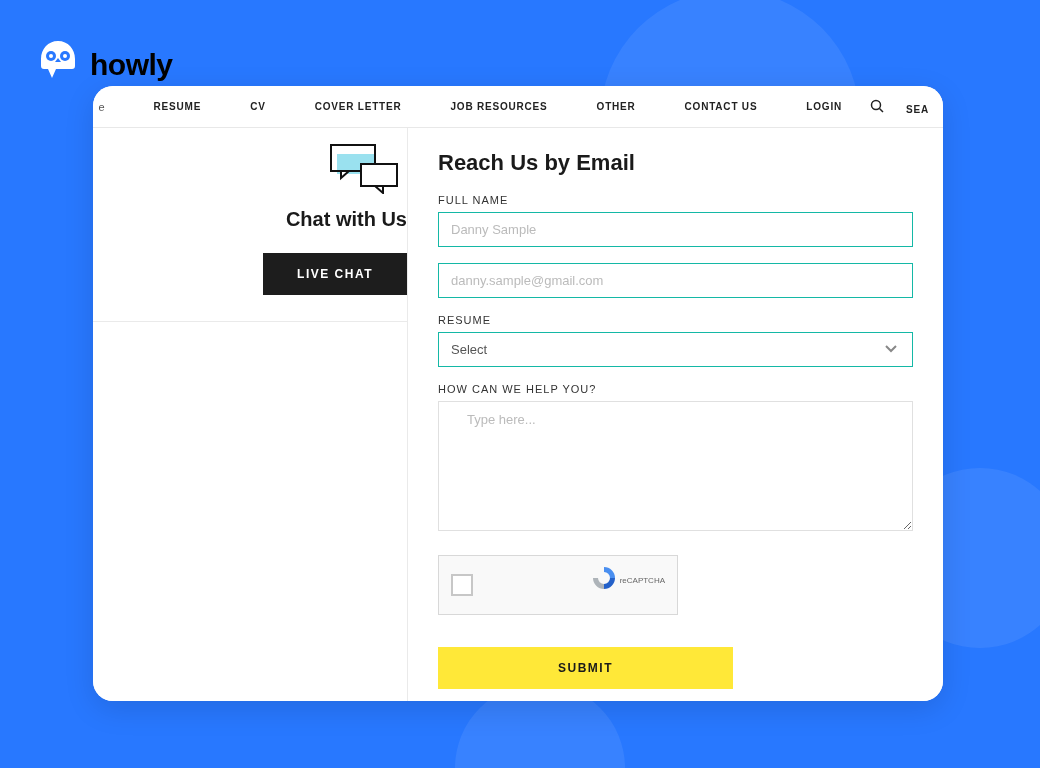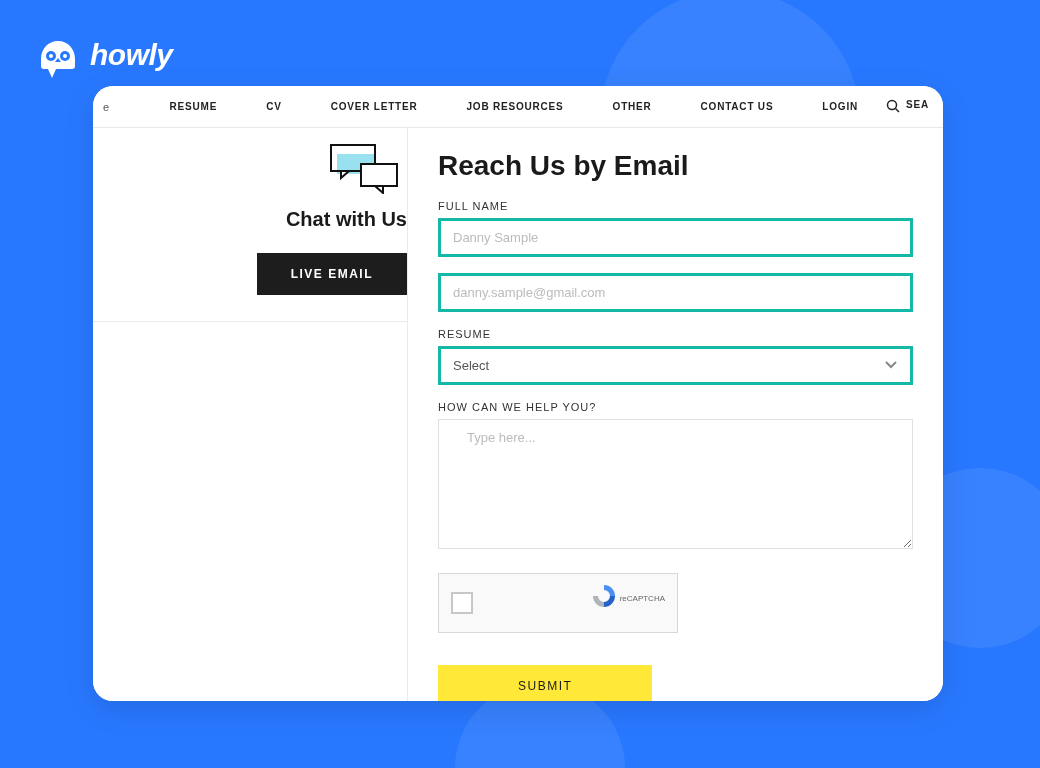--- a/index.html
+++ b/index.html
@@ -30,25 +30,24 @@
       position: absolute;
       width: 170px; height: 170px;
       border-radius: 50%;
       background: rgba(255,255,255,0.08);
       bottom: -85px; left: 455px;
     }
     .brand {
       position: absolute;
       top: 38px; left: 36px;
       display: flex;
-      align-items: flex-start;
+      align-items: flex-end;
       gap: 10px;
-      color: #ffffff;
+      color: #000000;
       z-index: 2;
-      font-style: italic;
     }
     .brand-icon {
       width: 44px; height: 44px;
     }
     .brand-text {
       font-size: 30px;
       font-weight: 700;
       letter-spacing: -0.5px;
     }
     .window {
@@ -79,22 +78,22 @@
     .navbar .nav-left {
       flex: 1;
       font-size: 11px;
       font-weight: 400;
       letter-spacing: 0;
       color: #555;
     }
     .nav-item { cursor: pointer; white-space: nowrap; padding-left: 21px; }
     .nav-search {
       display: flex;
-      align-items: flex-start;
-      gap: 6px;
+      align-items: flex-end;
+      gap: 22px;
     }
     .content {
       display: flex;
       height: calc(100% - 42px);
     }
     .left-panel {
       width: 315px;
       background: white;
       border-right: 1px solid #eaeaea;
       display: flex;
@@ -131,35 +130,35 @@
       border-bottom: 1px solid #eaeaea;
       padding-bottom: 26px;
     }
     .right-panel {
       flex: 1;
       background: white;
       padding: 22px 30px 0 30px;
       overflow: hidden;
     }
     .form-title {
-      font-size: 28px;
+      font-size: 22px;
       font-weight: 700;
       color: #1a1a1a;
       margin-bottom: 18px;
     }
     .field-label {
       font-size: 11px;
       letter-spacing: 1px;
       color: #333;
       margin-bottom: 6px;
       font-weight: 400;
     }
     .field-input {
       width: 100%;
-      border: 3px solid #14b8a6;
+      border: 1px solid #14b8a6;
       padding: 9px 12px;
       font-size: 13px;
       color: #333;
       margin-bottom: 16px;
       outline: none;
     }
     .field-input::placeholder { color: #bbb; }
     .select-wrap {
       position: relative;
       margin-bottom: 16px;
@@ -215,23 +214,23 @@
       align-items: center;
       gap: 2px;
     }
     .recaptcha-label {
       font-size: 8px;
       color: #666;
     }
     .submit-btn {
       background: #ffe838;
       border: none;
-      padding: 14px 80px;
+      padding: 14px 120px;
       font-size: 12px;
-      font-weight: 400;
+      font-weight: 700;
       letter-spacing: 1.5px;
       color: #1a1a1a;
       cursor: pointer;
     }
   </style>
 </head>
 <body>
 
 <div class="bg-circle-1"></div>
 <div class="bg-circle-2"></div>
@@ -278,21 +277,21 @@
         <div class="chat-illus">
           <svg viewBox="0 0 80 52">
             <rect x="10" y="12" width="38" height="20" fill="#6fd4e8" opacity="0.7"></rect>
             <rect x="4" y="3" width="44" height="26" fill="none" stroke="#111" stroke-width="2"></rect>
             <polygon points="14,29 14,36 22,29" fill="white" stroke="#111" stroke-width="2"></polygon>
             <rect x="34" y="22" width="36" height="22" fill="white" stroke="#111" stroke-width="2"></rect>
             <polygon points="56,44 56,51 48,44" fill="white" stroke="#111" stroke-width="2"></polygon>
           </svg>
         </div>
         <div class="chat-title">Chat with Us</div>
-        <button class="live-chat-btn">LIVE EMAIL</button>
+        <button class="live-chat-btn">LIVE CHAT</button>
       </div>
     </div>
 
     <div class="right-panel">
       <div class="form-title">Reach Us by Email</div>
 
       <div class="field-label">FULL NAME</div>
       <input class="field-input" placeholder="Danny Sample" style="">
 
       <input class="field-input" placeholder="danny.sample@gmail.com" style="">

